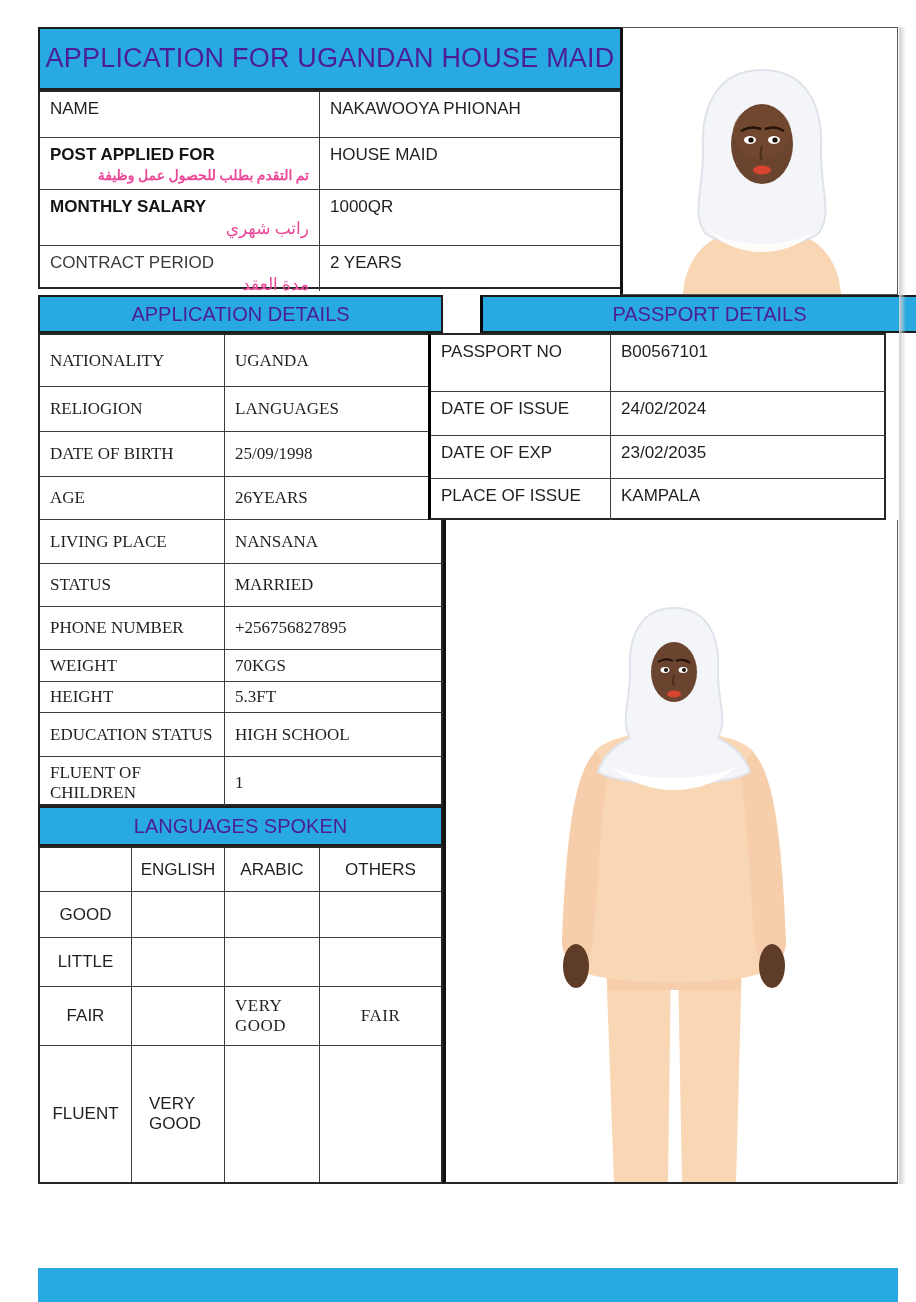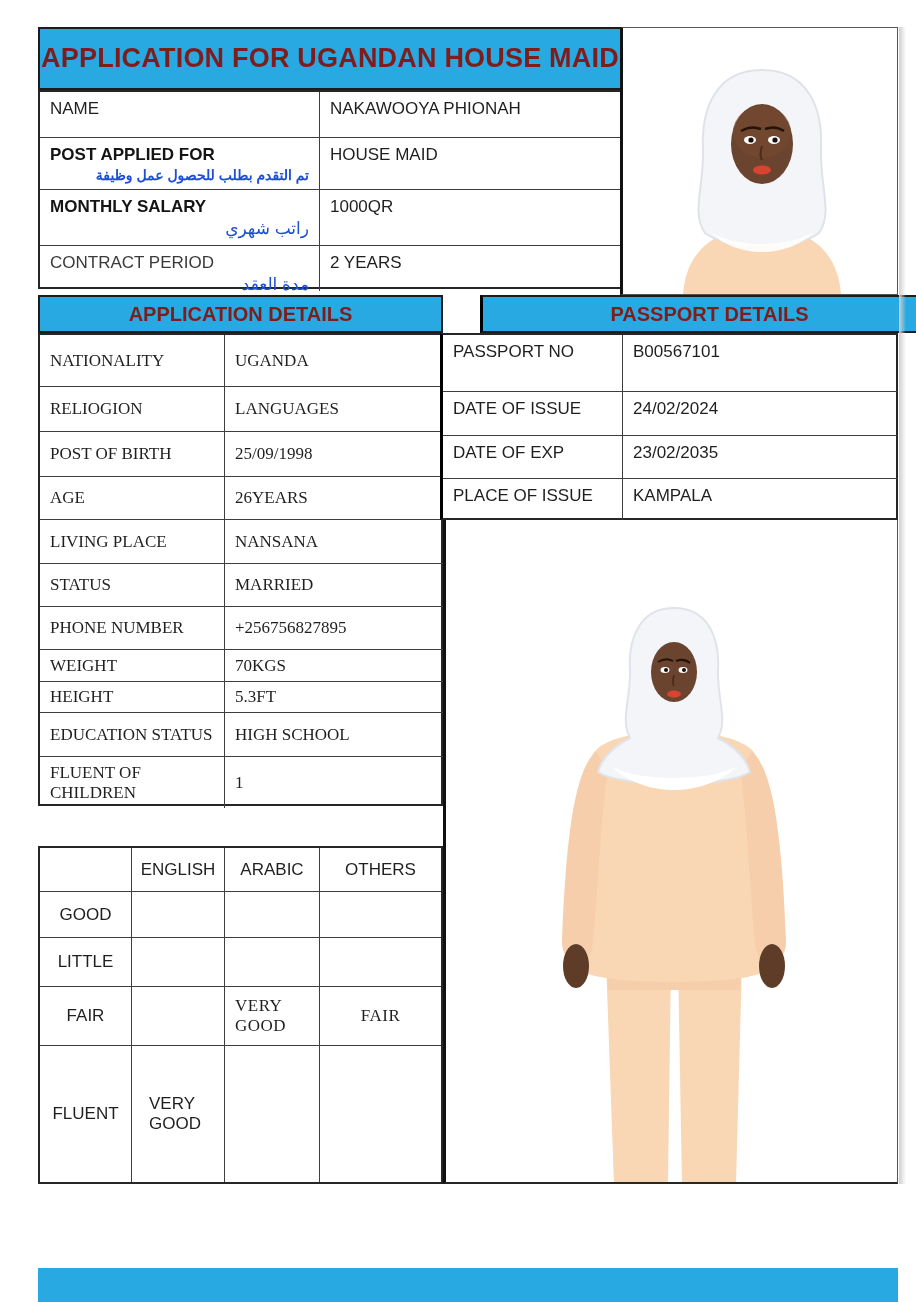--- a/index.html
+++ b/index.html
@@ -1,34 +1,34 @@
 <!DOCTYPE html>
 <html><head>
 <meta charset="utf-8">
 <style>
   html,body{margin:0;padding:0;background:#ffffff;}
   body{width:916px;height:1302px;overflow:hidden;font-family:"Liberation Sans",sans-serif;}
   #page{position:relative;width:916px;height:1302px;background:#fff;}
 
   .band{position:absolute;box-sizing:border-box;background:#29a9e1;border:2px solid #1c1c1c;
-        display:flex;align-items:center;justify-content:center;color:#7f1d1d;font-weight:bold;}
+        display:flex;align-items:center;justify-content:center;color:#4c1d95;font-weight:normal;}
   .band.main{font-size:27px;letter-spacing:.2px;}
   .band.sub{font-size:20px;}
 
   .tbl{position:absolute;box-sizing:border-box;border:2px solid #262626;display:grid;background:#fff;}
   .tbl > div{box-sizing:border-box;border-right:1.5px solid #3e3e3e;border-bottom:1.5px solid #3e3e3e;
              display:flex;flex-direction:column;justify-content:center;padding:4px 10px;
              font-size:17px;color:#1f1f1f;overflow:hidden;}
   .tbl > div.lastcol{border-right:none;}
   .tbl > div.lastrow{border-bottom:none;}
   .tbl > div.top{justify-content:flex-start;padding-top:7px;}
   .tbl > div.center{align-items:center;text-align:left;justify-content:center;}
   .lbl-bold{font-weight:bold;color:#141414;}
   .lbl-gray{color:#3a3a3a;}
-  .ar{direction:rtl;text-align:right;font-family:Liberation Sans, sans-serif;color:#1d4ed8;}
+  .ar{direction:rtl;text-align:right;font-family:Liberation Serif, serif;color:#ec4899;}
   .ar.small{font-size:14px;font-weight:bold;margin-top:2px;}
   .ar.big{font-size:17px;margin-top:1px;}
   .val-big{font-size:20px;}
   .serif-cell{font-family:"Liberation Serif",serif;font-size:18px;letter-spacing:.5px;}
   .narrow-label{max-width:125px;}
 
   .photo-cell{position:absolute;box-sizing:border-box;background:#fff;overflow:hidden;}
   .photo-cell svg{position:absolute;left:0;top:0;}
   #portrait-cell{left:620px;top:27px;width:278px;height:268px;border:1px solid #555;border-left:3px solid #111;}
   #fullbody-cell{left:443px;top:520px;width:455px;height:664px;border-right:1px solid #555;
@@ -117,21 +117,21 @@
       </div>
 
     <div>
         <span>RELIOGION</span>
       </div>
     <div class="lastcol">
         <span>LANGUAGES</span>
       </div>
 
     <div>
-        <span>POST OF BIRTH</span>
+        <span>DATE OF BIRTH</span>
       </div>
     <div class="lastcol">
         <span>25/09/1998</span>
       </div>
 
     <div>
         <span>AGE</span>
       </div>
     <div class="lastcol">
         <span>26YEARS</span>
@@ -180,21 +180,21 @@
       </div>
 
     <div class="lastrow">
         <span class="narrow-label">FLUENT OF CHILDREN</span>
       </div>
     <div class="lastcol lastrow">
         <span>1</span>
       </div>
   </div>
 
-  <div class="tbl" style="left:440px;top:333px;width:458px;height:187px;grid-template-columns:180px 275px;grid-template-rows:57px 44px 43px 43px;border-left:3px solid #000;">
+  <div class="tbl" style="left:428px;top:333px;width:458px;height:187px;grid-template-columns:180px 275px;grid-template-rows:57px 44px 43px 43px;border-left:3px solid #000;">
     <div class="top">
         <span>PASSPORT NO</span>
       </div>
     <div class="top lastcol">
         <span>B00567101</span>
       </div>
 
     <div class="top">
         <span>DATE OF ISSUE</span>
       </div>
@@ -242,20 +242,21 @@
       <path d="M230 141 q8 -3 14 2" stroke="#241309" stroke-width="2" fill="none"></path>
       <ellipse cx="219" cy="150" rx="4.5" ry="3" fill="#ffffff"></ellipse>
       <ellipse cx="237" cy="150" rx="4.5" ry="3" fill="#ffffff"></ellipse>
       <circle cx="220" cy="150" r="2" fill="#1c0f08"></circle>
       <circle cx="238" cy="150" r="2" fill="#1c0f08"></circle>
       <path d="M228 155 q-2 8 0 11" stroke="#4a2c1a" stroke-width="1.8" fill="none"></path>
       <ellipse cx="228" cy="174" rx="7" ry="3.6" fill="#d8442f"></ellipse>
     </svg>
   </div>
 
+  <div class="band sub" style="left:38px;top:806px;width:405px;height:40px;">LANGUAGES SPOKEN</div>
 
   <div class="tbl" style="left:38px;top:846px;width:405px;height:338px;grid-template-columns:92px 93px 95px 121px;grid-template-rows:44px 46px 49px 59px 136px;">
     <div class="center">
         <span></span>
       </div>
     <div class="center">
         <span>ENGLISH</span>
       </div>
     <div class="center">
         <span>ARABIC</span>

